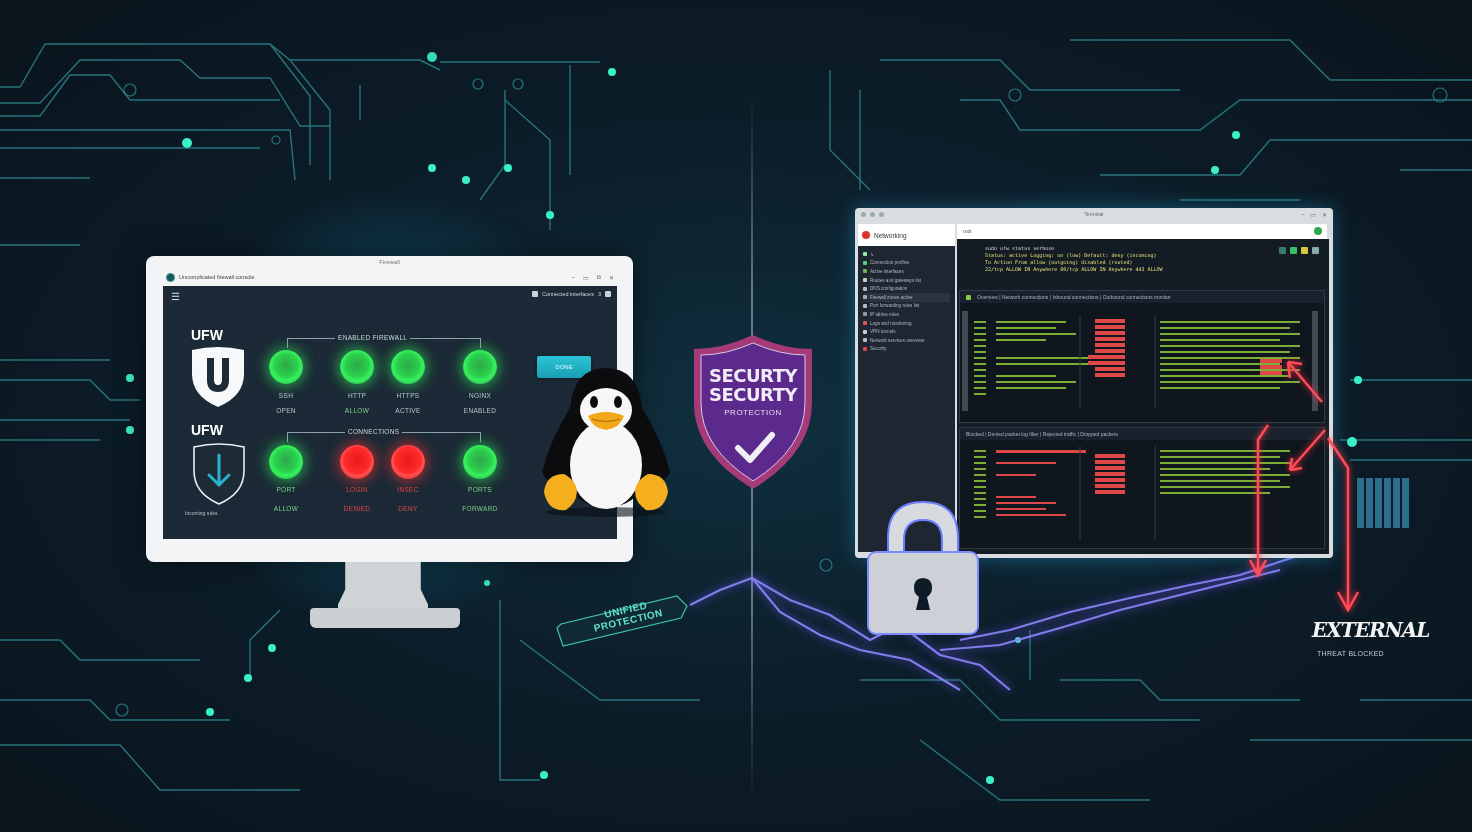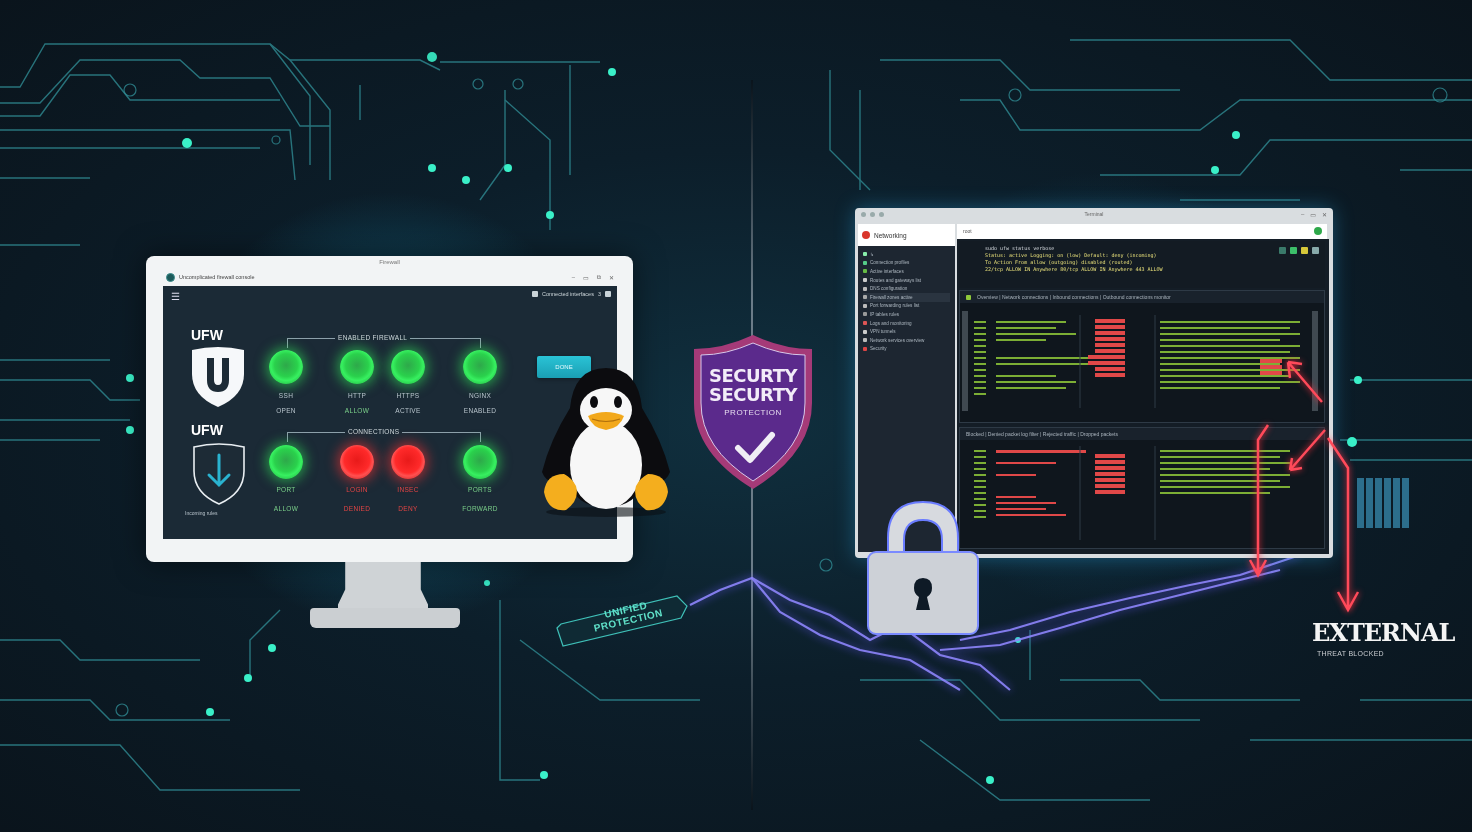--- a/index.html
+++ b/index.html
@@ -76,21 +76,21 @@
   .r-panel-head .gdot { width: 5px; height: 5px; background: #8fc93a; border-radius: 1px; }
 
   
   .lock { position: absolute; left: 862px; top: 498px; width: 122px; height: 140px; }
 
   
   .badge { position: absolute; left: 553px; top: 594px; width: 138px; height: 56px; }
   .badge-text { position: absolute; left: 572px; top: 604px; width: 110px; text-align: center; transform: rotate(-13deg); font-size: 10px; line-height: 11px; color: #5fe0c8; font-weight: 700; letter-spacing: 0.5px; }
 
   
-  .ext-title { position: absolute; left: 1312px; top: 618px; font-family: "DejaVu Serif", serif; font-weight: 700; font-size: 24px; color: #f4f4f4; letter-spacing: -1px; }
+  .ext-title { position: absolute; left: 1312px; top: 618px; font-family: "DejaVu Serif", serif; font-weight: 700; font-size: 20px; color: #f4f4f4; letter-spacing: -1px; font-style: italic; }
   .ext-sub { position: absolute; left: 1317px; top: 650px; font-size: 7px; color: #c8ccd0; letter-spacing: 0.3px; }
   .bars-ic { position: absolute; left: 1357px; top: 478px; display: flex; gap: 2px; }
   .bars-ic span { width: 7px; height: 50px; background: #2c6e8c; }
 </style>
 </head>
 <body>
 
 <svg class="circuit" viewBox="0 0 1472 832">
   <g fill="none" stroke="#2f8a92" stroke-width="1.4" opacity="0.8">
     <path d="M0 87 L20 87 L45 44 L270 44 L290 60 L420 60 L440 70"></path>

